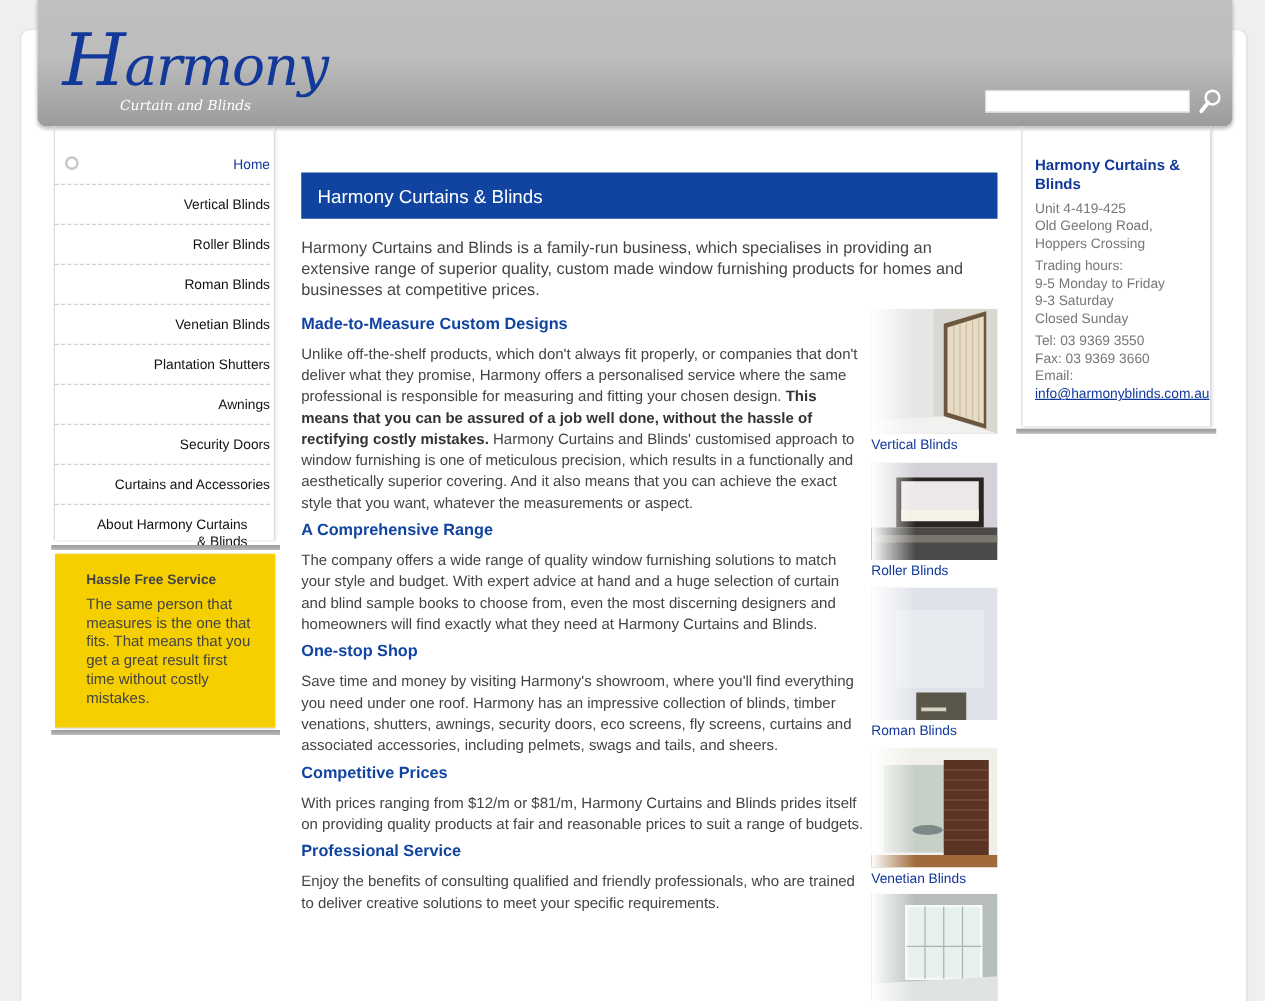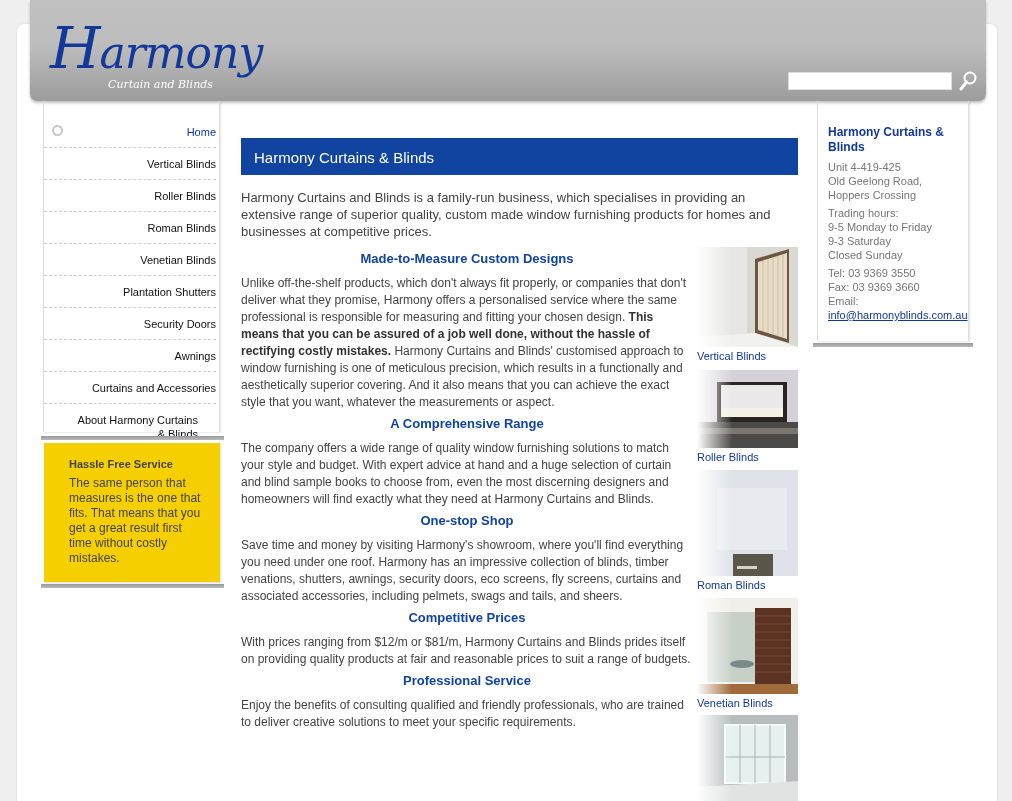--- a/index.html
+++ b/index.html
@@ -23,21 +23,21 @@
     box-shadow: 0 2px 3px rgba(0,0,0,0.25);
   }
   .logo { position: absolute; left: 20px; top: 14px; width: 210px; height: 80px; }
   .logo-main {
     position: absolute; left: 0; top: 0;
     font-family: "DejaVu Serif", serif; font-style: italic;
     font-size: 44px; color: #12389a; letter-spacing: -1px;
   }
   .logo-main .cap { font-size: 58px; }
   .logo-sub {
-    position: absolute; left: 58px; top: 64px;
+    position: absolute; left: 46px; top: 64px;
     font-family: "DejaVu Serif", serif; font-style: italic;
     font-size: 11px; color: #fff;
   }
   .search-input {
     position: absolute; left: 758px; top: 72px; width: 164px; height: 18px;
     border: 1px solid #ddd; background: #fff; outline: none;
   }
   .search-btn { position: absolute; left: 928px; top: 70px; width: 20px; height: 22px; cursor: pointer; }
 
   
@@ -69,21 +69,21 @@
   .promo-text { font-size: 12px; line-height: 15px; color: #444; }
 
   
   .main { position: absolute; left: 241px; top: 138px; width: 557px; }
   .title-bar {
     height: 37px; background: #1044a0; color: #fff;
     font-size: 15px; padding: 11px 0 0 13px; margin-bottom: 14px;
   }
   .intro { width: 557px; font-size: 13px; line-height: 17px; color: #444; }
   .content-col { position: absolute; left: 0; top: 109px; width: 452px; }
-  .section-head { font-weight: bold; font-size: 13px; color: #1044a0; margin: 4px 0 9px; text-align: center; }
+  .section-head { font-weight: bold; font-size: 13px; color: #1044a0; margin: 4px 0 9px; }
   .section-text { font-size: 12px; line-height: 17px; color: #444; margin-bottom: 5px; }
   .section-text b { color: #333; }
 
   .gallery { position: absolute; left: 697px; top: 247px; width: 102px; }
   .thumb { display: block; width: 101px; position: relative; }
   .thumb-img { display: block; width: 101px; }
   .thumb-label { display: block; font-size: 11px; color: #12389a; line-height: 14px; margin-top: 2px; }
 
   
   .contact-box {
@@ -119,22 +119,22 @@
   <ul class="nav-list">
     <li class="nav-item active">
       <span class="bullet"></span>
       <span>Home</span>
     </li>
     <li class="nav-item"><span>Vertical Blinds</span></li>
     <li class="nav-item"><span>Roller Blinds</span></li>
     <li class="nav-item"><span>Roman Blinds</span></li>
     <li class="nav-item"><span>Venetian Blinds</span></li>
     <li class="nav-item"><span>Plantation Shutters</span></li>
+    <li class="nav-item"><span>Awnings</span></li>
     <li class="nav-item"><span>Security Doors</span></li>
-    <li class="nav-item"><span>Awnings</span></li>
     <li class="nav-item"><span>Curtains and Accessories</span></li>
     <li class="nav-item" style="padding-right:18px;"><span>About Harmony Curtains &amp; Blinds</span></li>
   </ul>
 </div>
 <div class="sep-bar" style="left:41px; top:436px; width:183px;"></div>
 
 <div class="promo">
   <div class="promo-title">Hassle Free Service</div>
   <div class="promo-text">The same person that measures is the one that fits. That means that you get a great result first time without costly mistakes.</div>
 </div>

